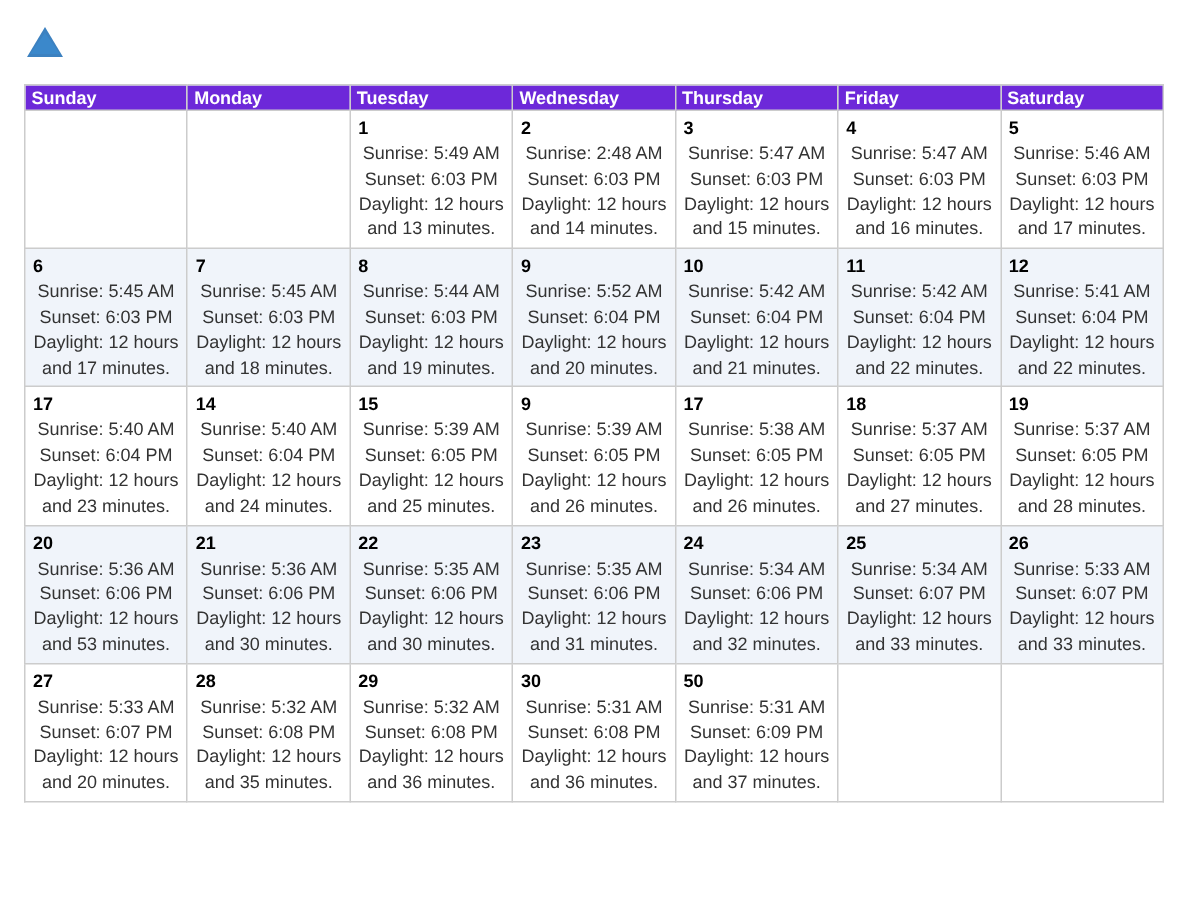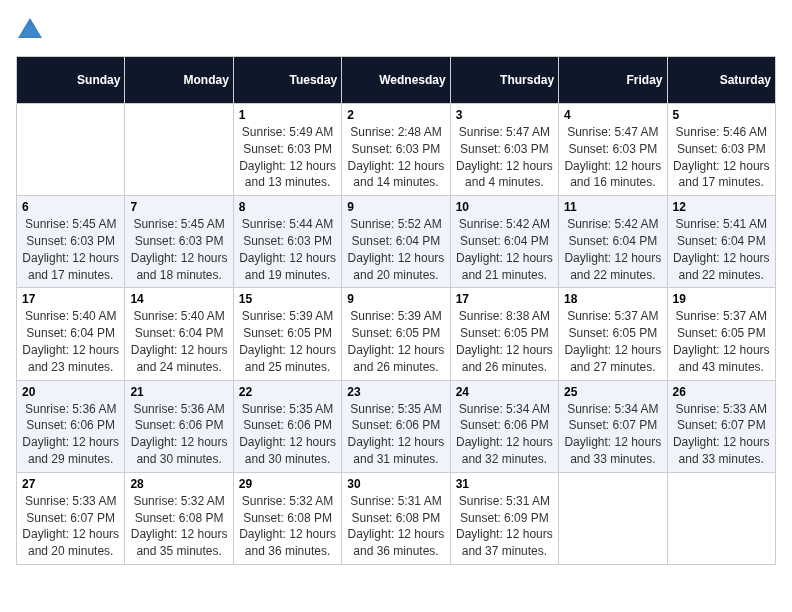--- a/index.html
+++ b/index.html
@@ -40,24 +40,24 @@
     .location-title {
       font-size: 15px;
       color: #444;
     }
     .calendar {
       width: 100%;
       border-collapse: collapse;
       font-size: 11px;
     }
     .calendar th {
-      background: #0f172a;
+      background: #6d28d9;
       color: #fff;
-      padding: 16px 4px;
-      text-align: right;
+      padding: 1px 4px;
+      text-align: left;
       font-size: 12px;
       border: 1px solid #ccc;
     }
     .calendar td {
       border: 1px solid #ccc;
       vertical-align: top;
       padding: 4px 5px;
       width: 108px;
       min-height: 80px;
     }
@@ -128,21 +128,21 @@
             <div>Sunrise: 2:48 AM</div>
             <div>Sunset: 6:03 PM</div>
             <div>Daylight: 12 hours and 14 minutes.</div>
           </div>
         </td>
         <td>
           <div class="day-num">3</div>
           <div class="day-info">
             <div>Sunrise: 5:47 AM</div>
             <div>Sunset: 6:03 PM</div>
-            <div>Daylight: 12 hours and 4 minutes.</div>
+            <div>Daylight: 12 hours and 15 minutes.</div>
           </div>
         </td>
         <td>
           <div class="day-num">4</div>
           <div class="day-info">
             <div>Sunrise: 5:47 AM</div>
             <div>Sunset: 6:03 PM</div>
             <div>Daylight: 12 hours and 16 minutes.</div>
           </div>
         </td>
@@ -242,49 +242,49 @@
           <div class="day-num">9</div>
           <div class="day-info">
             <div>Sunrise: 5:39 AM</div>
             <div>Sunset: 6:05 PM</div>
             <div>Daylight: 12 hours and 26 minutes.</div>
           </div>
         </td>
         <td>
           <div class="day-num">17</div>
           <div class="day-info">
-            <div>Sunrise: 8:38 AM</div>
+            <div>Sunrise: 5:38 AM</div>
             <div>Sunset: 6:05 PM</div>
             <div>Daylight: 12 hours and 26 minutes.</div>
           </div>
         </td>
         <td>
           <div class="day-num">18</div>
           <div class="day-info">
             <div>Sunrise: 5:37 AM</div>
             <div>Sunset: 6:05 PM</div>
             <div>Daylight: 12 hours and 27 minutes.</div>
           </div>
         </td>
         <td>
           <div class="day-num">19</div>
           <div class="day-info">
             <div>Sunrise: 5:37 AM</div>
             <div>Sunset: 6:05 PM</div>
-            <div>Daylight: 12 hours and 43 minutes.</div>
+            <div>Daylight: 12 hours and 28 minutes.</div>
           </div>
         </td>
       </tr>
       <tr class="row-odd">
         <td>
           <div class="day-num">20</div>
           <div class="day-info">
             <div>Sunrise: 5:36 AM</div>
             <div>Sunset: 6:06 PM</div>
-            <div>Daylight: 12 hours and 29 minutes.</div>
+            <div>Daylight: 12 hours and 53 minutes.</div>
           </div>
         </td>
         <td>
           <div class="day-num">21</div>
           <div class="day-info">
             <div>Sunrise: 5:36 AM</div>
             <div>Sunset: 6:06 PM</div>
             <div>Daylight: 12 hours and 30 minutes.</div>
           </div>
         </td>
@@ -356,21 +356,21 @@
         </td>
         <td>
           <div class="day-num">30</div>
           <div class="day-info">
             <div>Sunrise: 5:31 AM</div>
             <div>Sunset: 6:08 PM</div>
             <div>Daylight: 12 hours and 36 minutes.</div>
           </div>
         </td>
         <td>
-          <div class="day-num">31</div>
+          <div class="day-num">50</div>
           <div class="day-info">
             <div>Sunrise: 5:31 AM</div>
             <div>Sunset: 6:09 PM</div>
             <div>Daylight: 12 hours and 37 minutes.</div>
           </div>
         </td>
         <td class="empty-cell"></td>
         <td class="empty-cell"></td>
       </tr>
     </tbody>

